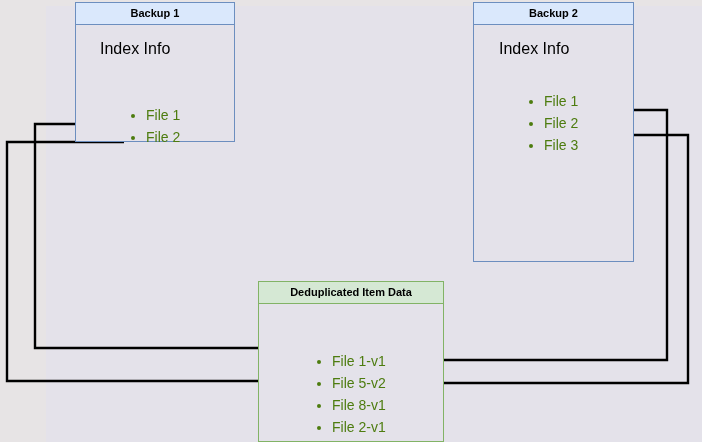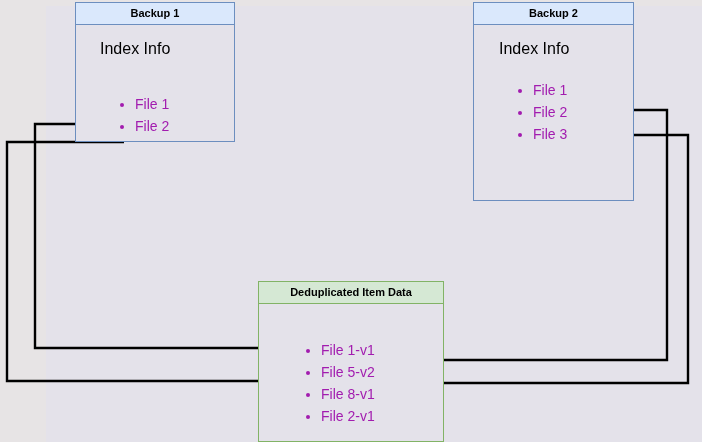--- a/index.html
+++ b/index.html
@@ -68,25 +68,25 @@
 
   .index-label {
     position: absolute;
     font-size: 16px;
     color: #000;
     white-space: nowrap;
   }
 
   ul.filelist {
     position: absolute;
-    margin: 1px;
+    margin: 12px;
     padding: 0 0 0 14px;
     list-style: disc;
     font-size: 14px;
-    color: #a21caf;
+    color: #4d7c0f;
   }
   ul.filelist li {
     line-height: 22px;
     white-space: nowrap;
   }
 
   svg.wires {
     position: absolute;
     left: 0; top: 0;
     width: 702px; height: 442px;
@@ -120,21 +120,21 @@
 
   <div class="box" style="left:75px; top:2px; width:160px; height:140px;">
     <div class="hdr">Backup 1</div>
     <div class="index-label" style="left:24px; top:37px;">Index Info</div>
     <ul class="filelist" style="left:44px; top:89px;">
       <li>File 1</li>
       <li>File 2</li>
     </ul>
   </div>
 
-  <div class="box" style="left:473px; top:2px; width:161px; height:199px;">
+  <div class="box" style="left:473px; top:2px; width:161px; height:260px;">
     <div class="hdr">Backup 2</div>
     <div class="index-label" style="left:25px; top:37px;">Index Info</div>
     <ul class="filelist" style="left:44px; top:75px;">
       <li>File 1</li>
       <li>File 2</li>
       <li>File 3</li>
     </ul>
   </div>
 
   <div class="box green" style="left:258px; top:281px; width:186px; height:161px;">

